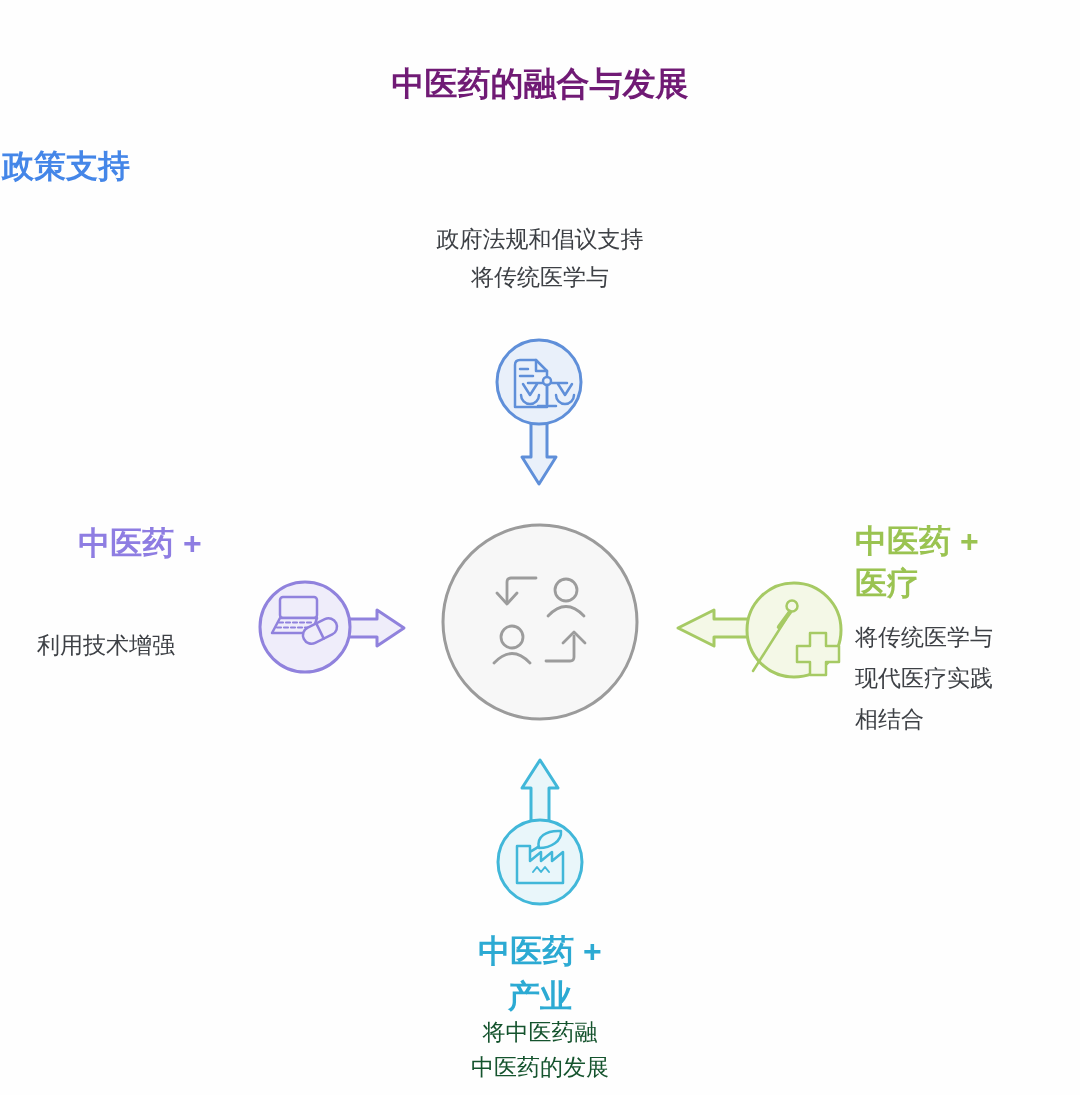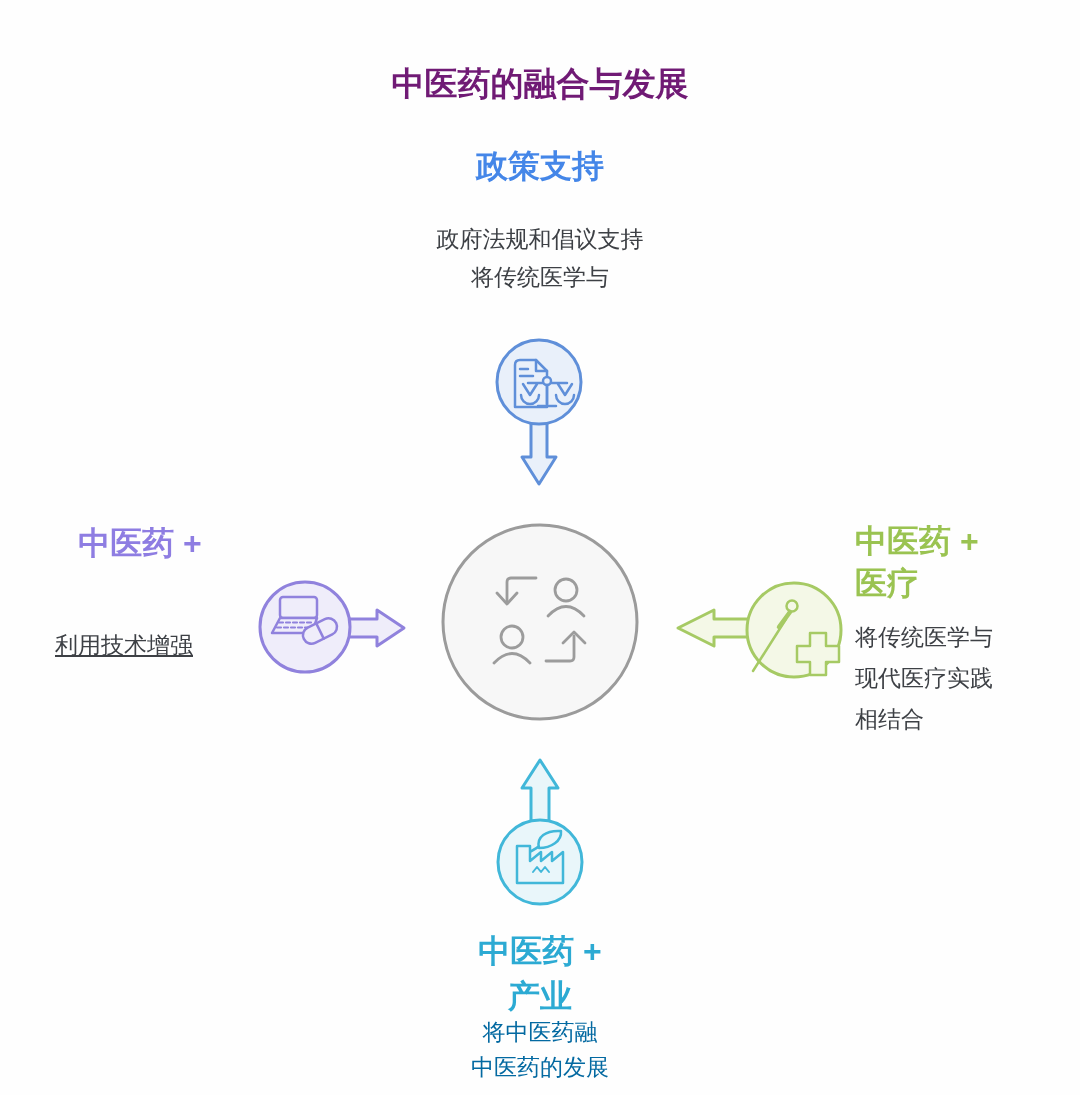--- a/index.html
+++ b/index.html
@@ -23,24 +23,24 @@
   }
   .txt { position: absolute; }
   .title {
     top: 62px; left: 2px; width: 1076px;
     text-align: center;
     font-size: 33px;
     font-weight: 700;
   }
   .heading { font-weight: 700; font-size: 32px; }
   .desc    { font-size: 23px; }
-  .policy-h { top: 146px; left: 2px; width: 1076px; text-align: center; line-height: 40px; }
+  .policy-h { top: 146px; left: 2px; width: 1076px; line-height: 40px; }
   .policy-d { top: 220px; left: 2px; width: 1076px; text-align: center; line-height: 38px; }
   .tech-h   { top: 524px; left: 39px;  width: 202px; text-align: center; line-height: 39px; }
-  .tech-d   { top: 628px; left: 55px;  width: 270px; text-align: left;   line-height: 35px; text-decoration: underline; }
+  .tech-d   { top: 628px; left: 37px;  width: 270px; text-align: left;   line-height: 35px; }
   .med-h    { top: 520px; left: 855px; width: 230px; text-align: left;   line-height: 42px; }
   .med-d    { top: 617px; left: 855px; width: 230px; text-align: left;   line-height: 41px; }
   .ind-h    { top: 929px; left: 2px; width: 1076px; text-align: center;  line-height: 45px; }
   .ind-d    { top: 1015px; left: 2px; width: 1076px; text-align: center; line-height: 35px; }
 </style>
 </head>
 <body>
 
 <div class="canvas">
 
@@ -135,18 +135,18 @@
   <div class="txt desc med-d" style="color: rgb(61, 64, 69);">
     <div>将传统医学与</div>
     <div>现代医疗实践</div>
     <div>相结合</div>
   </div>
 
   <div class="txt heading ind-h" style="color: rgb(44, 170, 211);">
     <div>中医药 +</div>
     <div>产业</div>
   </div>
-  <div class="txt desc ind-d" style="color: #0369a1;">
+  <div class="txt desc ind-d" style="color: #14532d;">
     <div>将中医药融</div>
     <div>中医药的发展</div>
   </div>
 
 </div>
 
 </body></html>

